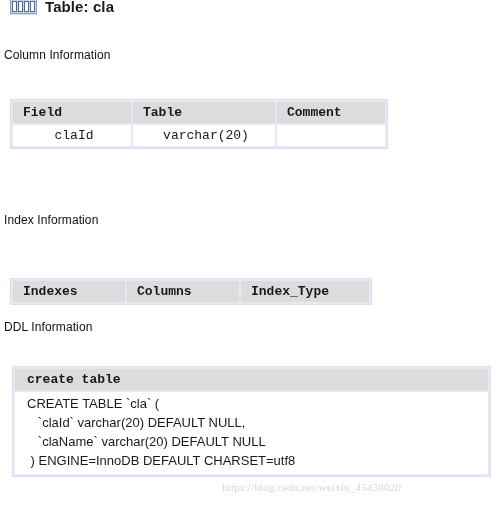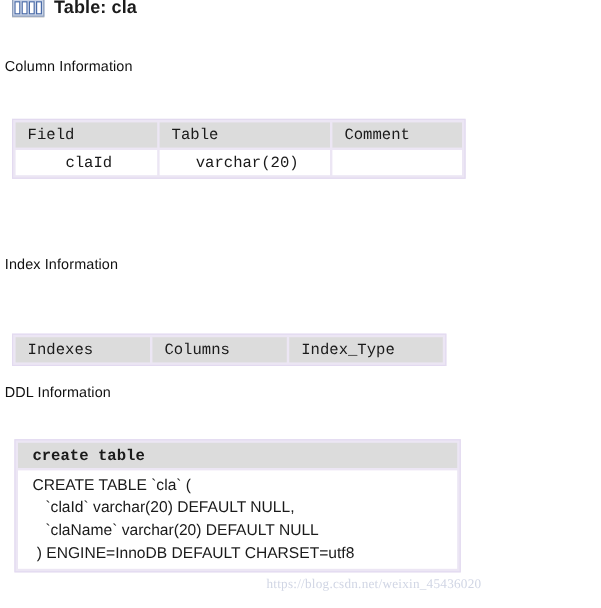--- a/index.html
+++ b/index.html
@@ -77,21 +77,21 @@
     border-spacing: 2px;
     background: #ece6f4;
     border: 1px solid #e3daf0;
     font-family: "Liberation Mono", "DejaVu Sans Mono", monospace;
     font-size: 13px;
     color: #1a1a1a;
     table-layout: fixed;
   }
   .data-table th {
     background: #dcdcdc;
-    font-weight: normal;
+    font-weight: bold;
     text-align: left;
     padding: 3px 6px 3px 10px;
     white-space: nowrap;
     font-family: "Liberation Mono", "DejaVu Sans Mono", monospace;
   }
   .data-table td {
     padding: 3px 6px 3px 10px;
     white-space: nowrap;
     background: #ffffff;
     text-align: center;
@@ -110,21 +110,21 @@
   #index-table { left: 10px; top: 278px; width: 358px; }
   #index-table col.c0 { width: 112px; }
   #index-table col.c1 { width: 112px; }
   #index-table col.c2 { width: 128px; }
 
   
   #ddl-table {
     position: absolute;
     left: 12px;
     top: 366px;
-    width: 372px;
+    width: 479px;
     border-collapse: separate;
     border-spacing: 2px;
     background: #ece6f4;
     border: 1px solid #e3daf0;
     table-layout: fixed;
   }
   #ddl-table th {
     background: #dcdcdc;
     text-align: left;
     font-weight: bold;

